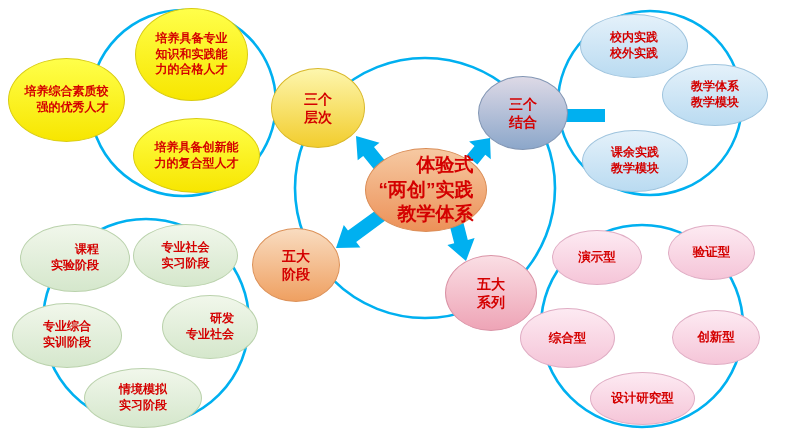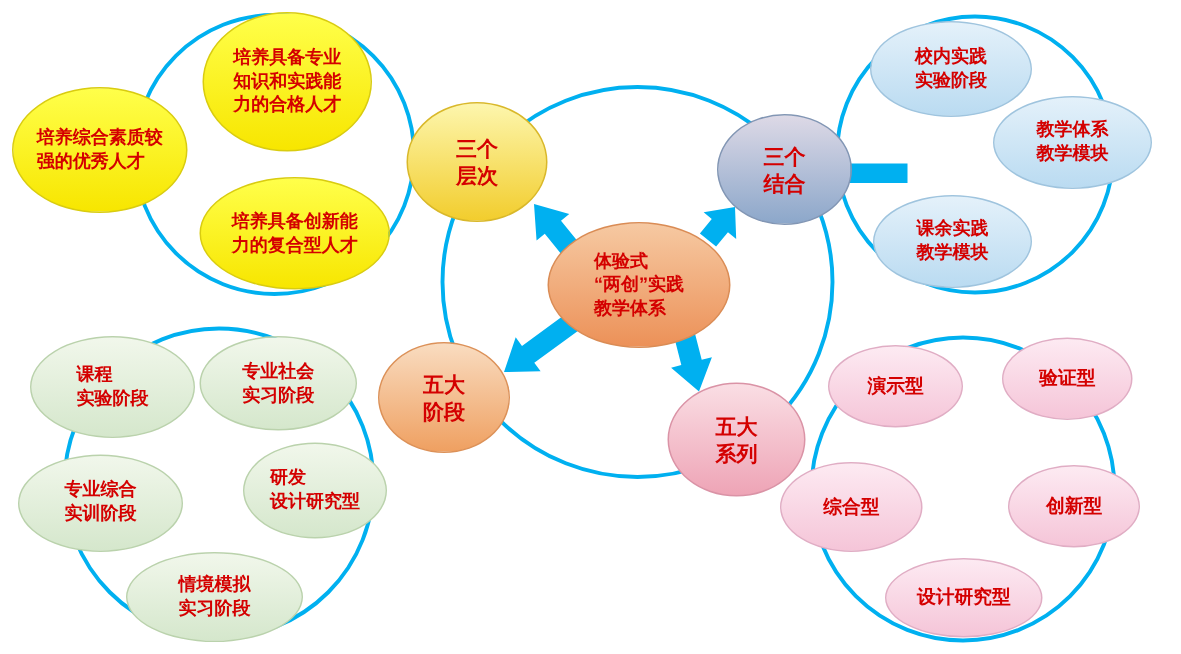--- a/index.html
+++ b/index.html
@@ -2,23 +2,23 @@
 <html><head>
 <meta charset="utf-8">
 <style>
   html,body{margin:0;padding:0;background:#ffffff;}
   .canvas{position:relative;width:787px;height:436px;background:#ffffff;overflow:hidden;
           font-family:"Liberation Sans",sans-serif;}
   .layer{position:absolute;left:0;top:0;}
   .ring{fill:none;stroke:#00b0f0;stroke-width:2.6px;}
   .conn{fill:#00b0f0;stroke:none;}
   .node{position:absolute;border-radius:50%;display:flex;align-items:center;justify-content:center;
-        text-align:left;white-space:pre-line;font-weight:bold;color:#d40000;line-height:1.3;
+        text-align:right;white-space:pre-line;font-weight:bold;color:#d40000;line-height:1.3;
         padding:4px;box-sizing:border-box;}
-  .center-n   {background:linear-gradient(180deg,#f6c9a2 0%,#ec9158 100%);border:1px solid #da8c55;font-size:12px;}
+  .center-n   {background:linear-gradient(180deg,#f6c9a2 0%,#ec9158 100%);border:1px solid #da8c55;font-size:19px;}
   .main-yellow{background:linear-gradient(180deg,#fdf6ad 0%,#f2cd2d 100%);border:1px solid #d9b82a;font-size:14px;}
   .sat-yellow {background:linear-gradient(180deg,#ffff4a 0%,#f7e600 100%);border:1px solid #d9cc10;font-size:12px;}
   .main-blue  {background:linear-gradient(180deg,#ddd9e6 0%,#8ca7ca 100%);border:1px solid #8296b4;font-size:14px;}
   .sat-blue   {background:linear-gradient(180deg,#e4f1fa 0%,#badbf1 100%);border:1px solid #9fc4de;font-size:12px;}
   .main-orange{background:linear-gradient(180deg,#f9dcc0 0%,#efa061 100%);border:1px solid #dc9158;font-size:14px;}
   .sat-green  {background:linear-gradient(180deg,#f1f7eb 0%,#d5e7cc 100%);border:1px solid #bad2ac;font-size:12px;}
   .main-pink  {background:linear-gradient(180deg,#fadee4 0%,#eea4b6 100%);border:1px solid #da93a6;font-size:14px;}
   .sat-pink   {background:linear-gradient(180deg,#fdeaf2 0%,#f5c5d8 100%);border:1px solid #e0adc4;font-size:12.5px;}
 </style>
 </head>
@@ -43,36 +43,36 @@
 强的优秀人才</div>
   <div class="node sat-yellow" style="left:135px;top:8px;width:113px;height:93px;">培养具备专业
 知识和实践能
 力的合格人才</div>
   <div class="node sat-yellow" style="left:133px;top:118px;width:127px;height:75px;">培养具备创新能
 力的复合型人才</div>
   <div class="node main-yellow" style="left:271px;top:68px;width:94px;height:80px;">三个
 层次</div>
 
   <div class="node sat-blue" style="left:580px;top:14px;width:108px;height:64px;">校内实践
-实验阶段</div>
+校外实践</div>
   <div class="node sat-blue" style="left:662px;top:64px;width:106px;height:62px;">教学体系
 教学模块</div>
   <div class="node sat-blue" style="left:582px;top:130px;width:106px;height:62px;">课余实践
 教学模块</div>
   <div class="node main-blue" style="left:478px;top:76px;width:90px;height:74px;">三个
 结合</div>
 
   <div class="node sat-green" style="left:20px;top:224px;width:110px;height:68px;">课程
 实验阶段</div>
   <div class="node sat-green" style="left:133px;top:224px;width:105px;height:63px;">专业社会
 实习阶段</div>
   <div class="node sat-green" style="left:12px;top:303px;width:110px;height:65px;font-family:Liberation Mono, monospace;">专业综合
 实训阶段</div>
   <div class="node sat-green" style="left:162px;top:295px;width:96px;height:64px;">研发
-设计研究型</div>
+专业社会</div>
   <div class="node sat-green" style="left:84px;top:368px;width:118px;height:60px;">情境模拟
 实习阶段</div>
   <div class="node main-orange" style="left:252px;top:228px;width:88px;height:74px;">五大
 阶段</div>
 
   <div class="node sat-pink" style="left:668px;top:225px;width:87px;height:55px;">验证型</div>
   <div class="node sat-pink" style="left:552px;top:230px;width:90px;height:55px;">演示型</div>
   <div class="node sat-pink" style="left:520px;top:308px;width:95px;height:60px;">综合型</div>
   <div class="node sat-pink" style="left:672px;top:310px;width:88px;height:55px;">创新型</div>
   <div class="node sat-pink" style="left:590px;top:372px;width:105px;height:53px;">设计研究型</div>

